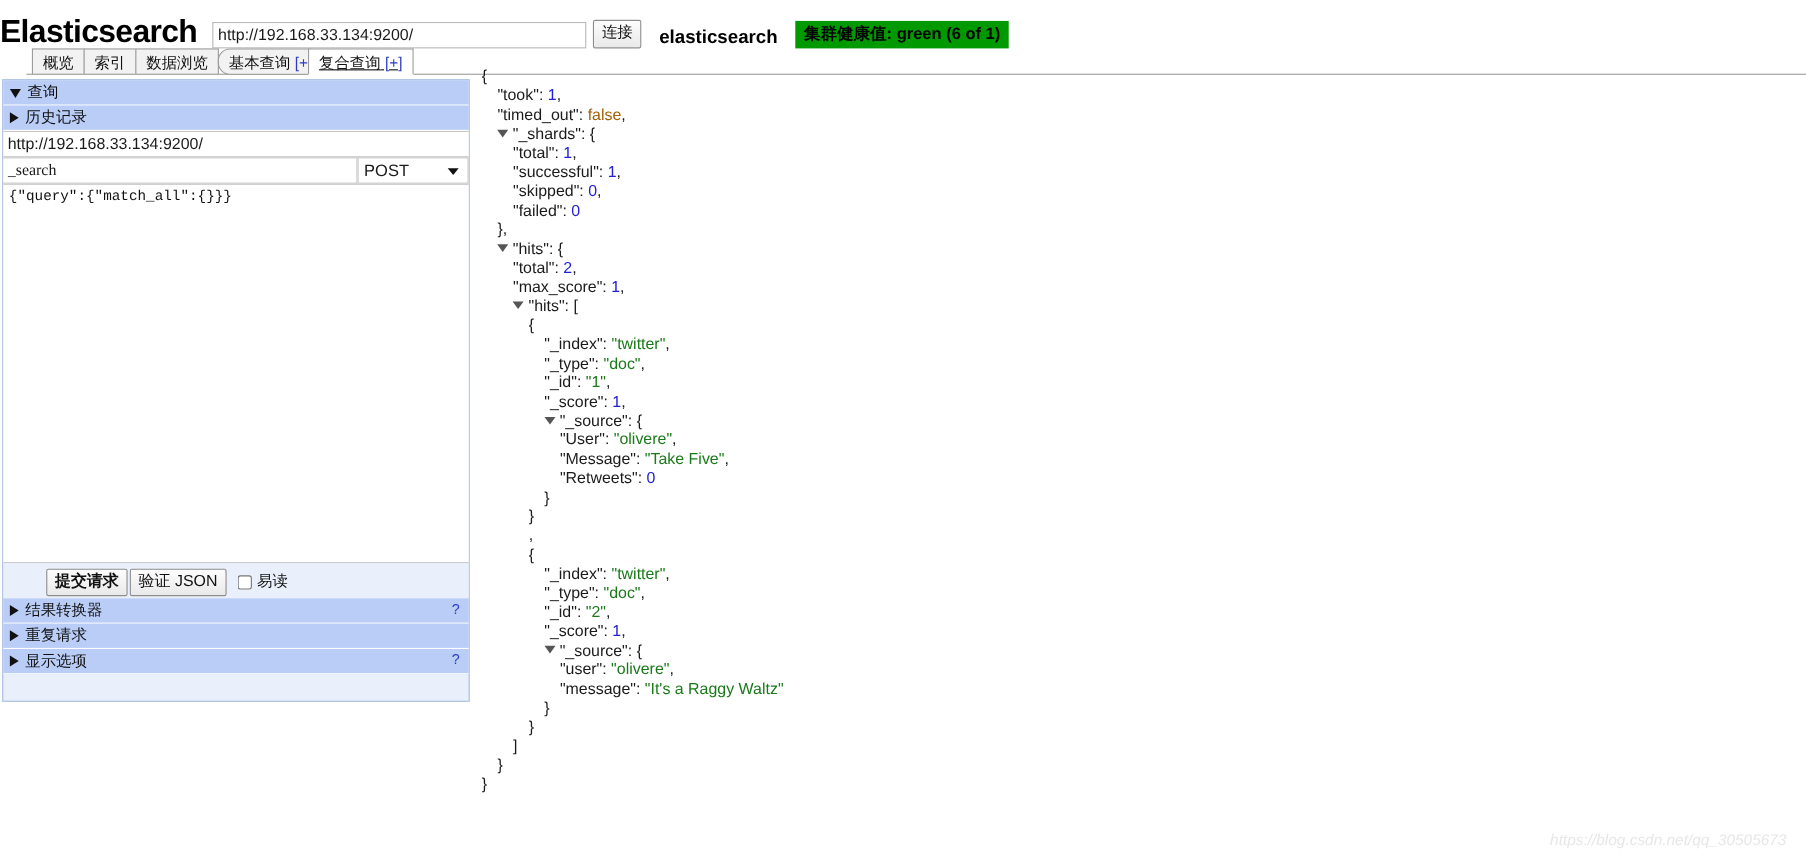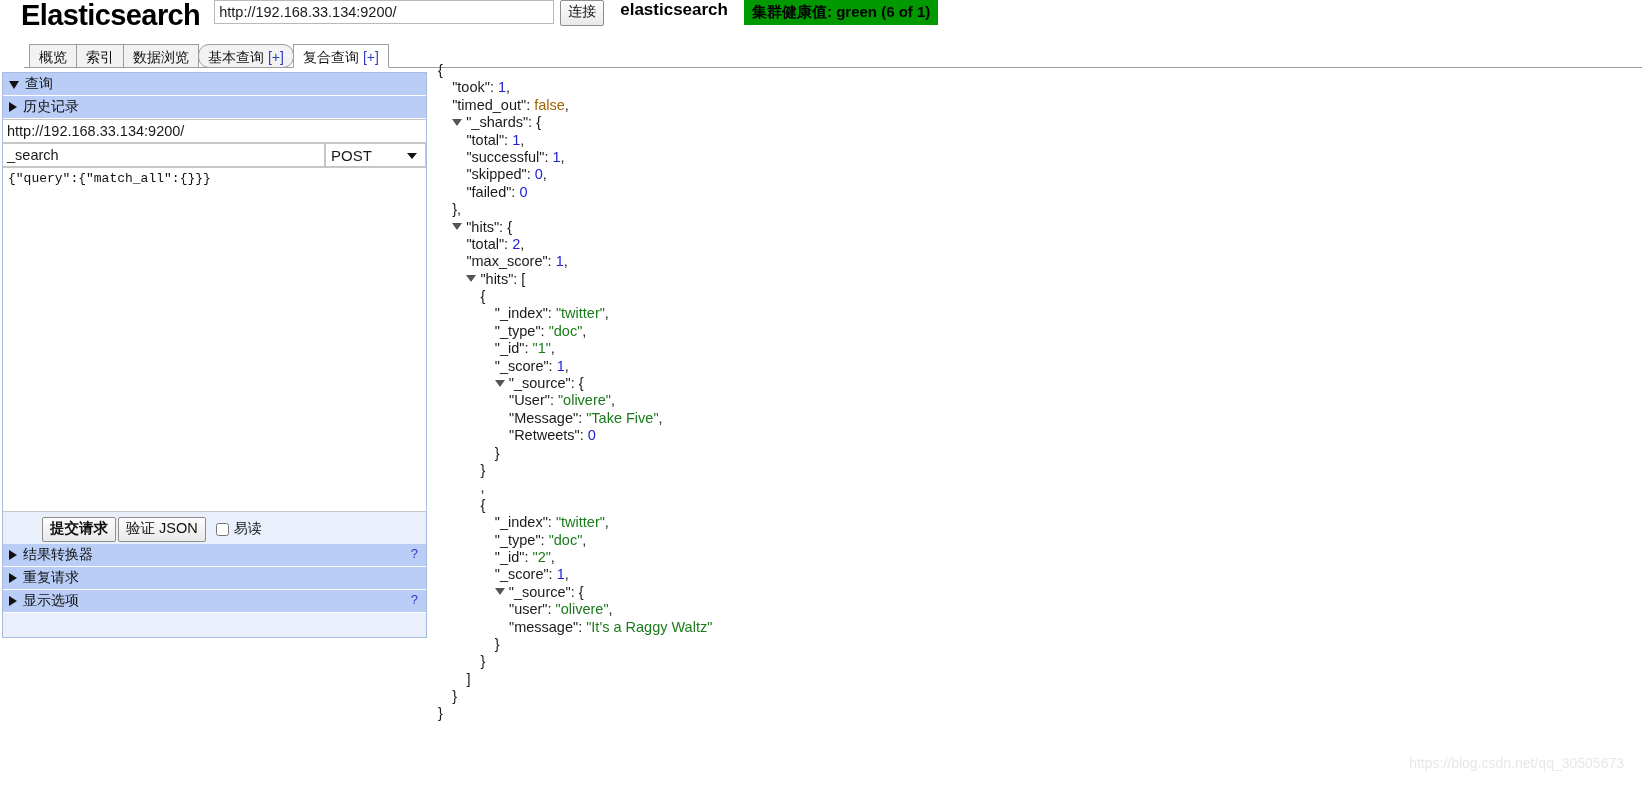--- a/index.html
+++ b/index.html
@@ -16,22 +16,22 @@
     overflow: hidden;
   }
 
   
   .header {
     position: absolute;
     left: 0; top: 0;
     width: 1502px;
     height: 44px;
     display: flex;
-    align-items: flex-start;
-    padding-left: 21px;
+    align-items: flex-end;
+    padding-left: 0;
     box-sizing: border-box;
   }
   .brand {
     font-size: 29px;
     font-weight: bold;
     letter-spacing: -0.6px;
     color: #000000;
     font-family: "Liberation Sans", sans-serif;
     line-height: 30px;
     margin-right: 14px;
@@ -180,21 +180,21 @@
   .path-input {
     width: 322px;
     height: 24px;
     box-sizing: border-box;
     border: 1px solid #c6c6c6;
     border-left: none;
     background: #ffffff;
     font-size: 14.5px;
     color: #1a1a1a;
     padding: 2px 4px;
-    font-family: Liberation Sans, sans-serif;
+    font-family: Liberation Serif, serif;
     outline: none;
   }
   .method-select {
     width: 101px;
     height: 24px;
     box-sizing: border-box;
     border: 1px solid #c6c6c6;
     background: #ffffff;
     font-size: 15px;
     color: #1a1a1a;
@@ -294,41 +294,42 @@
 
   
   .watermark {
     position: absolute;
     right: 18px;
     bottom: 14px;
     font-size: 14px;
     color: #e7e7e7;
     font-family: "Liberation Sans", sans-serif;
     white-space: nowrap;
+    font-style: italic;
   }
 </style>
 </head>
 <body>
 
 <div id="app">
 
   <div class="header">
     <div class="brand">Elasticsearch</div>
     <input class="host-input" type="text" value="http://192.168.33.134:9200/" style="">
     <button class="connect-btn">连接</button>
     <div class="cluster-name">elasticsearch</div>
     <div class="health-badge">集群健康值: green (6 of 1)</div>
   </div>
 
   <div class="tabbar" id="tabbar">
       <div class="tab" style="left: 5px;"><span>概览</span></div>
       <div class="tab" style="left: 52px;"><span>索引</span></div>
       <div class="tab" style="left: 99px;"><span>数据浏览</span></div>
       <div class="tab" style="left: 174px; border-radius: 11px;"><span>基本查询</span><span class="plus"> [+]</span></div>
-      <div class="tab active" style="left: 269px;"><span>复合查询</span><span class="plus"> [+]</span></div>
+      <div class="tab active" style="left: 256px; text-decoration: underline;"><span>复合查询</span><span class="plus"> [+]</span></div>
     </div>
 
   <div class="left-panel">
 
     <div class="section-bar">
       <span class="tri down"></span>
       <span>查询</span>
     </div>
 
     <div class="section-bar">

